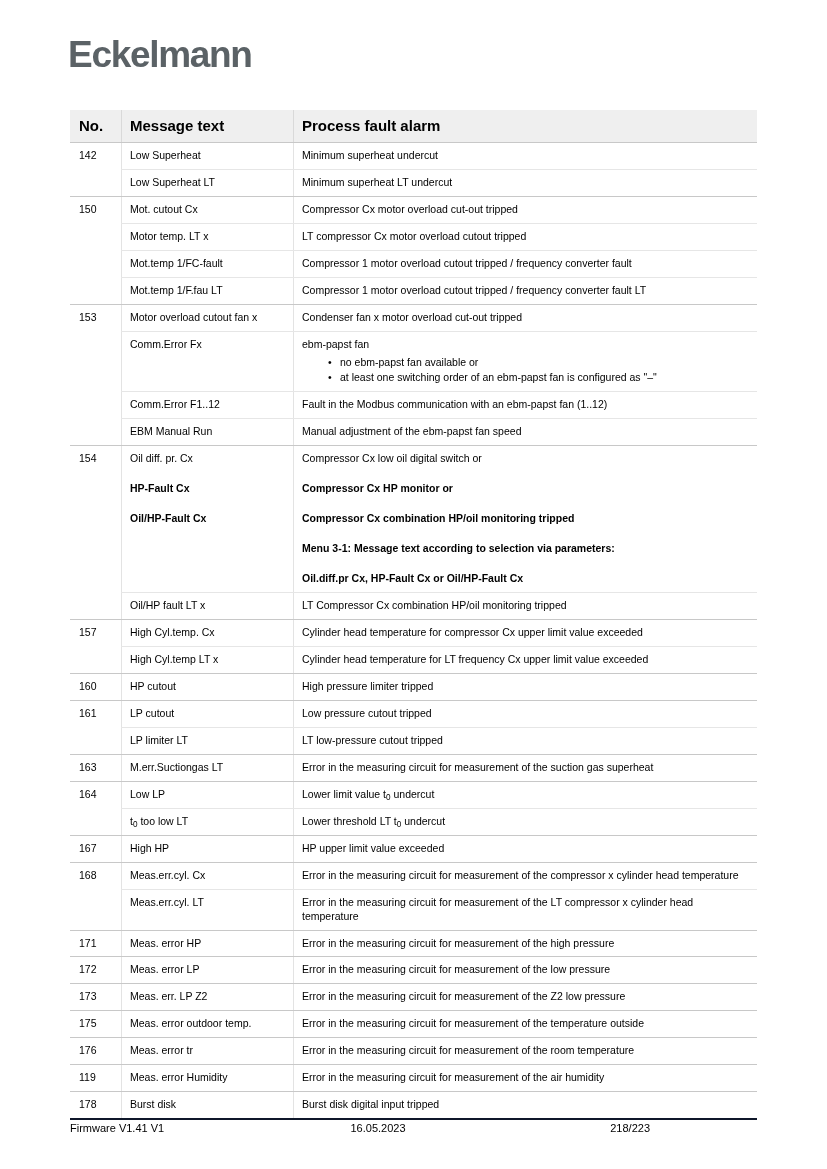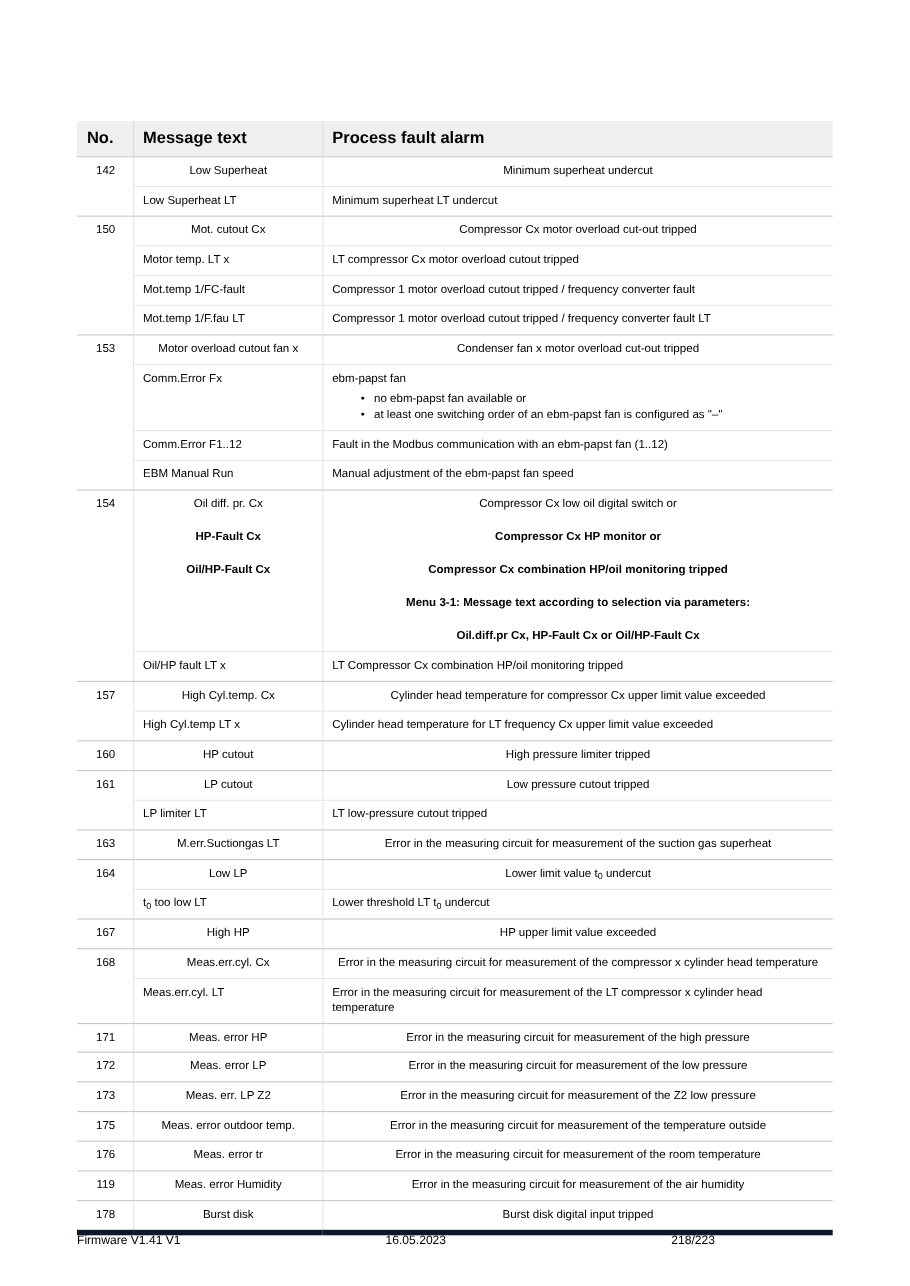--- a/index.html
+++ b/index.html
@@ -72,25 +72,25 @@
     padding-bottom: 8px;
     border-top: 1px solid #d9d9d9;
     border-bottom: 1px solid #cfcfcf;
   }
   thead th.col-sep { box-shadow: inset 1px 0 0 #d9d9d9; }
 
   
   td.col-sep { box-shadow: inset 1px 0 0 #e3e3e3; }
 
   
-  tr.grp-start > td { border-top: 1px solid #c8c8c8; text-align: center; }
+  tr.grp-start > td { border-top: 1px solid #c8c8c8; }
   
   tr.sub > td.sep-light { border-top: 1px solid #e6e6e6; }
 
-  tbody tr:last-child > td { border-bottom: 5px solid #0f172a; }
+  tbody tr:last-child > td { border-bottom: 2px solid #0f172a; }
 
   td.no-cell { white-space: nowrap; }
 
   .cellline { display: block; }
   .cellline + .cellline { margin-top: 16px; font-weight: bold; }
   .gap-line { margin-top: 9px; display: block; }
 
   ul.bul {
     margin: 4px 0 0 0;
     padding-left: 38px;
@@ -121,20 +121,21 @@
   }
   .footer .fl { position: absolute; left: 0; top: 0; }
   .footer .fc { position: absolute; left: 0; top: 0; width: 616px; text-align: center; }
   .footer .fr { position: absolute; left: 0; top: 0; width: 580px; text-align: right; }
 </style>
 </head>
 <body>
 
 <div class="page">
 
+  <div class="logo">Eckelmann</div>
 
   <div class="tbl-wrap">
     <table class="alarms">
       <colgroup>
         <col class="c-no">
           <col class="c-msg">
           <col class="c-desc">
       </colgroup>
       <thead>
         <tr>

